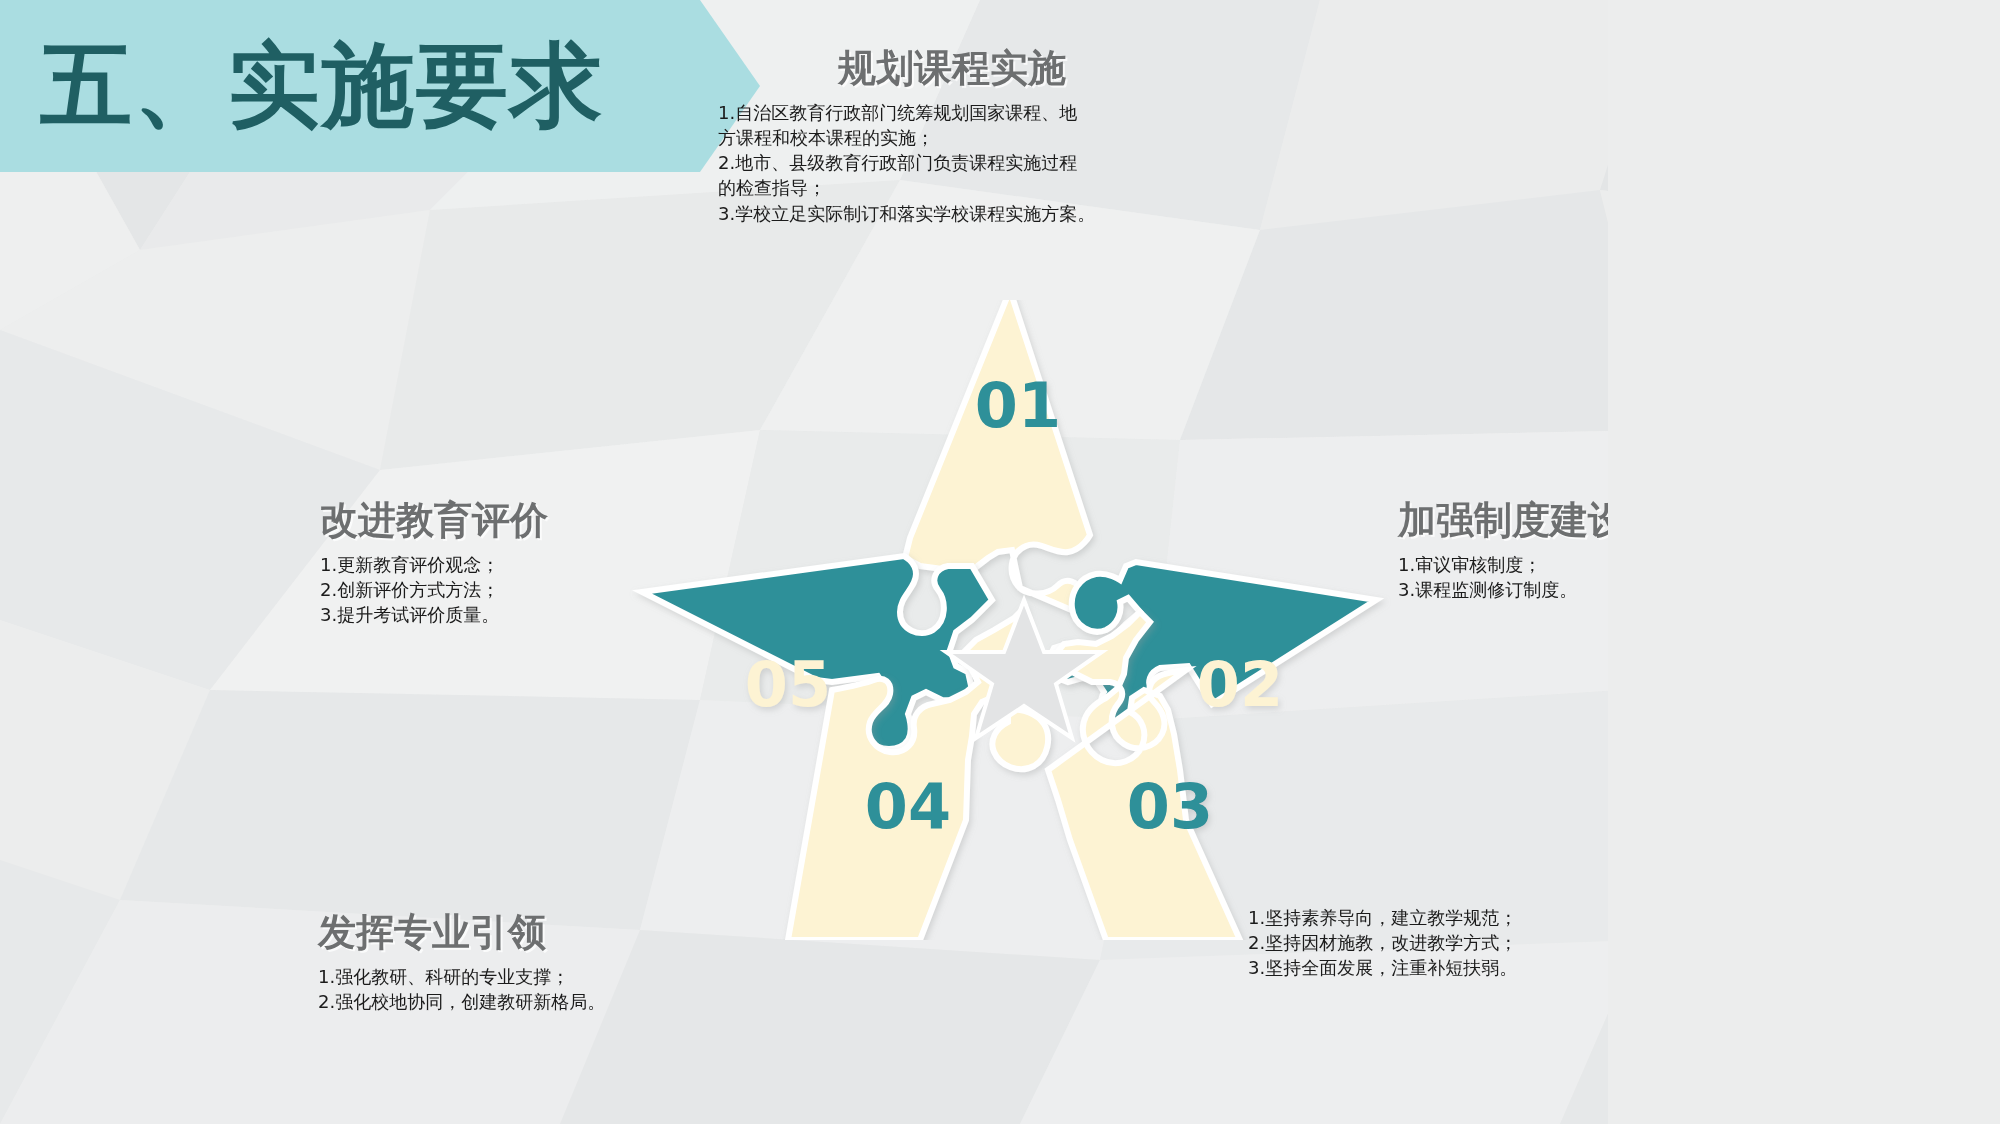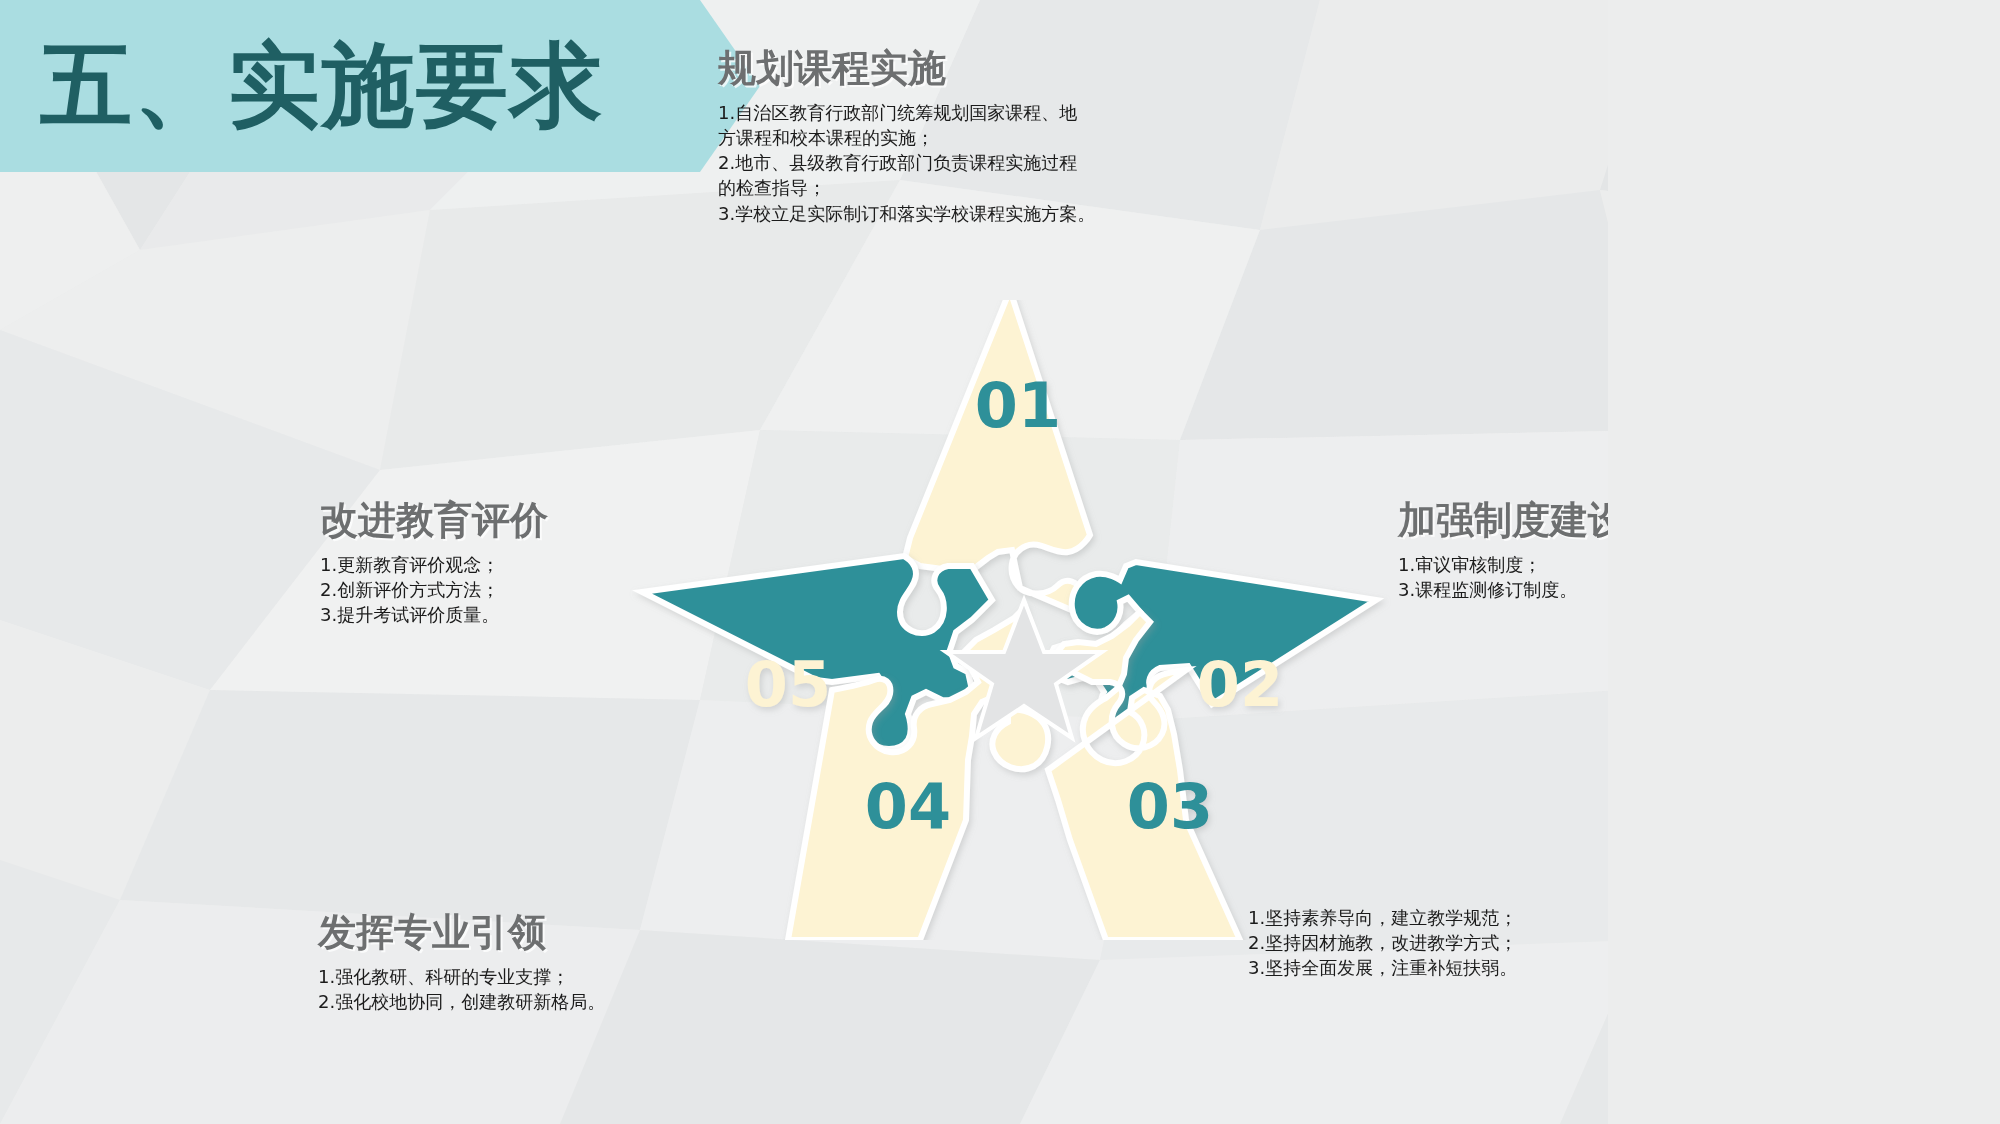--- a/index.html
+++ b/index.html
@@ -46,21 +46,21 @@
     font-family:"DejaVu Sans","Liberation Sans",sans-serif;
   }
   .blk-body{
     font-size:18px;color:#1b1b1b;line-height:1.40;
     font-family:"DejaVu Sans","Liberation Sans",sans-serif;
   }
   .blk-body div{white-space:nowrap;}
 
   
   #block-01{left:718px;top:48px;width:640px;}
-  #block-01 .blk-title{}
+  #block-01 .blk-title{margin-left:120px;}
   #block-02{left:1398px;top:500px;width:560px;}
   #block-03{left:1248px;top:905px;width:700px;}
   #block-04{left:318px;top:912px;width:680px;}
   #block-05{left:320px;top:500px;width:420px;}
 
   .t-center{}
 </style>
 </head>
 <body>
 

